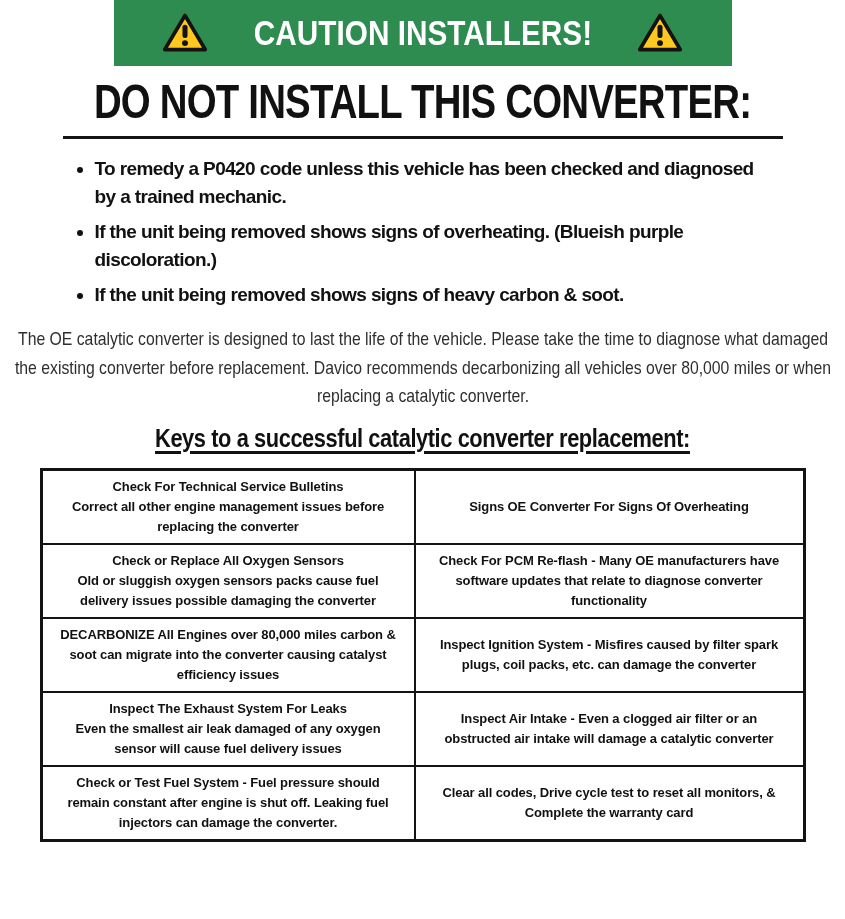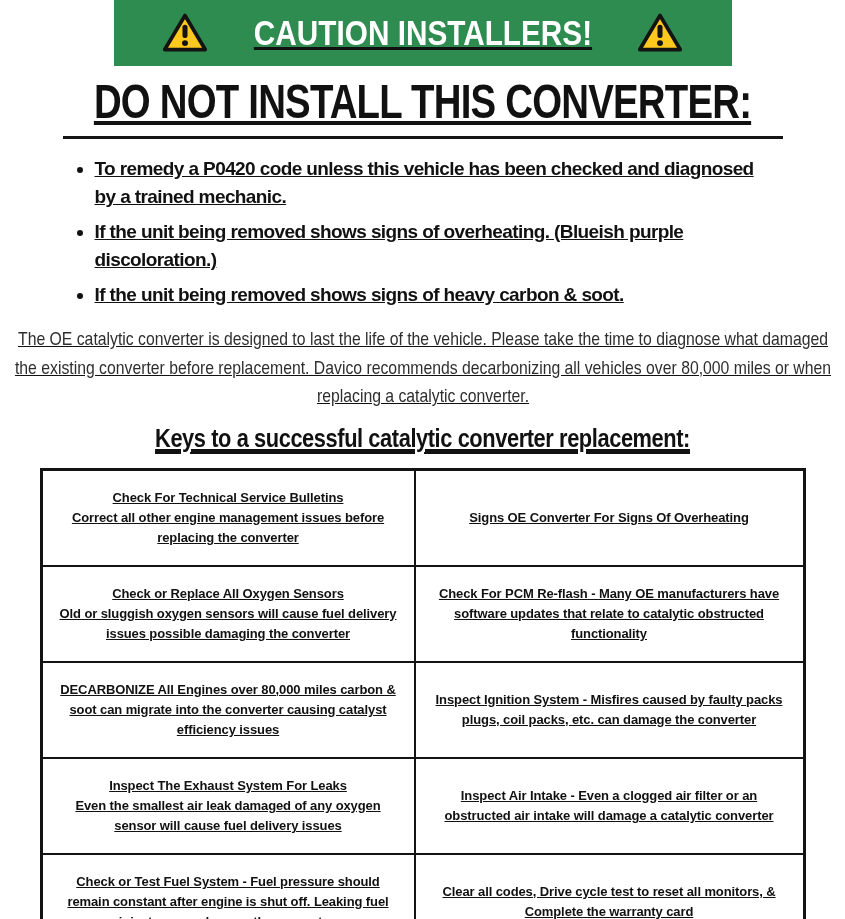--- a/index.html
+++ b/index.html
@@ -5,21 +5,21 @@
   html, body {
     margin: 0;
     padding: 0;
     background: #ffffff;
     width: 845px;
     height: 919px;
     overflow: hidden;
     font-family: "Liberation Sans", sans-serif;
     color: #111111;
   }
-  .page { width: 845px; height: 919px; position: relative; text-decoration: underline; }
+  .page { width: 845px; height: 919px; position: relative; }
 
   
   .banner {
     width: 618px;
     height: 66px;
     margin: 0 auto;
     background: #2E8C51;
     display: flex;
     align-items: center;
     justify-content: center;
@@ -101,21 +101,21 @@
   .keys-table {
     width: 694px;
     margin: 0 auto;
     border-collapse: collapse;
     border: 3px solid #131313;
     table-layout: fixed;
   }
   .keys-table td {
     border: 2.5px solid #131313;
     height: 70px;
-    padding: 12px 16px;
+    padding: 1px 16px;
     text-align: center;
     vertical-align: middle;
     font-size: 13px;
     font-weight: bold;
     line-height: 1.55;
     letter-spacing: -0.1px;
     white-space: pre-line;
   }
   .keys-table td.col-left  { width: 339px; }
   .keys-table td.col-right { width: 355px; }
@@ -159,26 +159,26 @@
 
   <table class="keys-table">
     <tbody>
       <tr>
         <td class="col-left">Check For Technical Service Bulletins
 Correct all other engine management issues before replacing the converter</td>
         <td class="col-right">Signs OE Converter For Signs Of Overheating</td>
       </tr>
       <tr>
         <td class="col-left">Check or Replace All Oxygen Sensors
-Old or sluggish oxygen sensors will cause fuel delivery issues possible damaging the converter</td>
-        <td class="col-right">Check For PCM Re-flash - Many OE manufacturers have software updates that relate to catalytic obstructed functionality</td>
+Old or sluggish oxygen sensors packs cause fuel delivery issues possible damaging the converter</td>
+        <td class="col-right">Check For PCM Re-flash - Many OE manufacturers have software updates that relate to diagnose converter functionality</td>
       </tr>
       <tr>
         <td class="col-left">DECARBONIZE All Engines over 80,000 miles carbon &amp; soot can migrate into the converter causing catalyst efficiency issues</td>
-        <td class="col-right">Inspect Ignition System - Misfires caused by faulty packs plugs, coil packs, etc. can damage the converter</td>
+        <td class="col-right">Inspect Ignition System - Misfires caused by filter spark plugs, coil packs, etc. can damage the converter</td>
       </tr>
       <tr>
         <td class="col-left">Inspect The Exhaust System For Leaks
 Even the smallest air leak damaged of any oxygen sensor will cause fuel delivery issues</td>
         <td class="col-right">Inspect Air Intake - Even a clogged air filter or an obstructed air intake will damage a catalytic converter</td>
       </tr>
       <tr>
         <td class="col-left">Check or Test Fuel System - Fuel pressure should remain constant after engine is shut off.  Leaking fuel injectors can damage the converter.</td>
         <td class="col-right">Clear all codes,  Drive cycle test to reset all monitors, &amp; Complete the warranty card</td>
       </tr>

